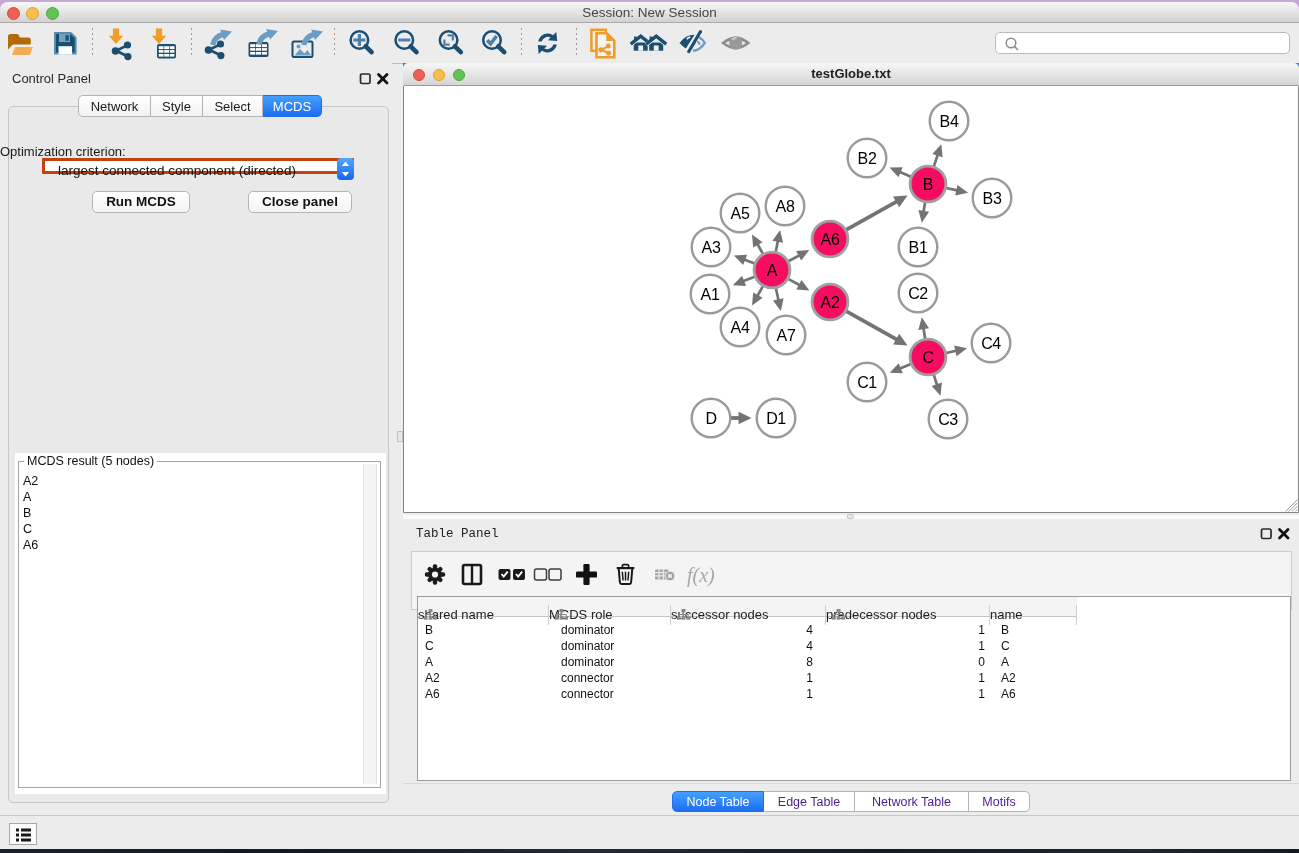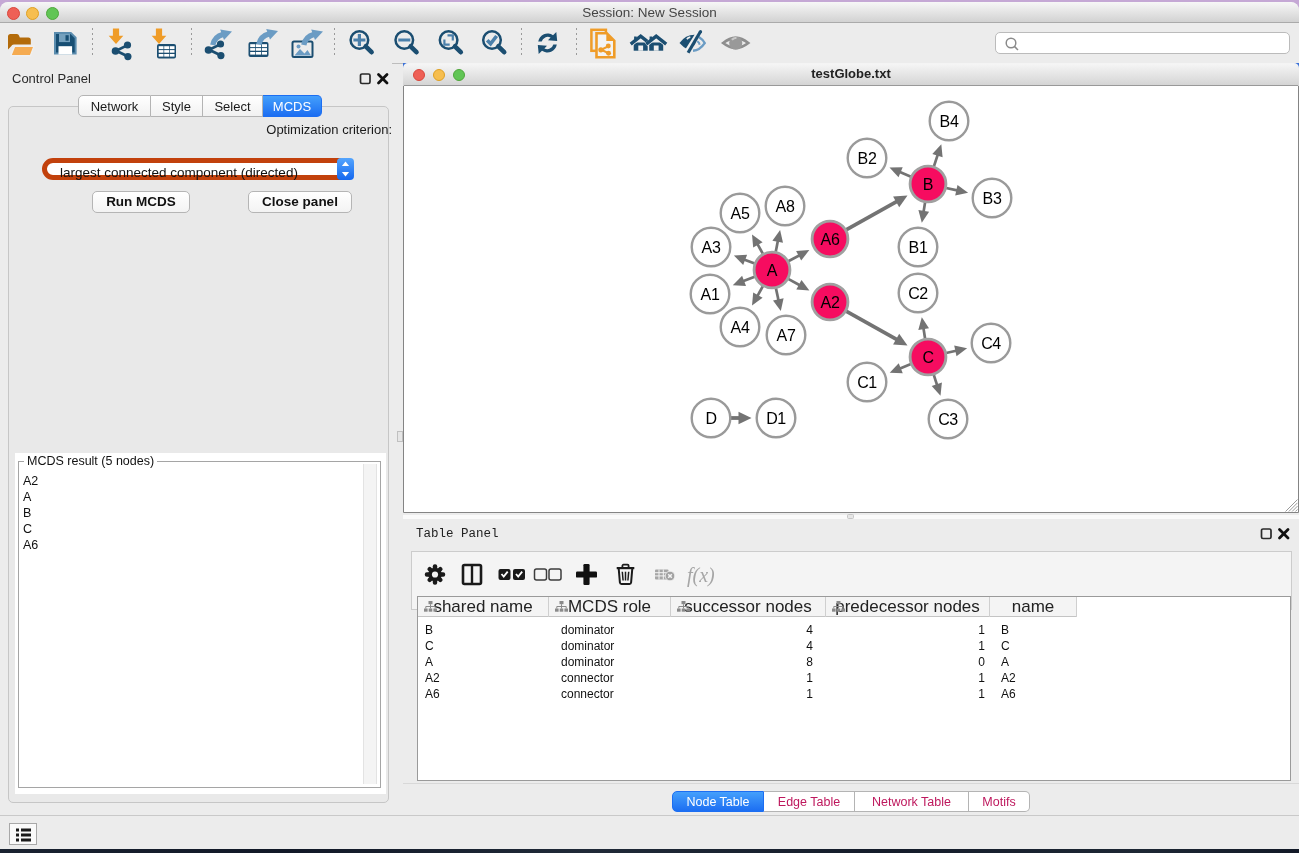--- a/index.html
+++ b/index.html
@@ -23,22 +23,22 @@
 
 #cpanel { left:0; top:61px; width:392px; height:752px; background:#ececec; }
 #cp-title { left:12px; top:8px; font-size:13px; color:#2a2a2a; }
 #cp-box { left:8px; top:43px; width:381px; height:697px; background:#e9e9e9; border:1px solid #c6c6c6; border-radius:5px; }
 .tabs { position:absolute; display:flex; }
 .tab { height:22px; line-height:21px; background:linear-gradient(#ffffff,#f1f1f1); border:1px solid #b4b4b4; border-left:none; font-size:13px; color:#1a1a1a; text-align:center; }
 .tab.first { border-left:1px solid #b4b4b4; border-radius:5px 0 0 5px; }
 .tab.last { border-radius:0 5px 5px 0; }
 .tab.sel { background:linear-gradient(#44a0fc,#1c6ef2); color:#fff; border-color:#1c6ef2; }
 #cp-tabs { left:78px; top:32px; }
-#opt-label { left:0; top:59px; width:392px; text-align:right; font-size:13px; color:#1a1a1a; }
-#dropdown { left:42px; top:95px; width:312px; height:22px; background:#fff; border:5px solid #c2410c; border-radius:11px; font-size:13.5px; color:#111; line-height:20px; padding-left:13px; }
+#opt-label { left:0; top:81px; width:392px; text-align:left; font-size:13px; color:#1a1a1a; }
+#dropdown { left:42px; top:95px; width:312px; height:16px; background:#fff; border:3px solid #c2410c; border-radius:1px; font-size:13.5px; color:#111; line-height:20px; padding-left:13px; }
 #dd-cap { left:337px; top:95px; width:17px; height:22px; background:linear-gradient(#55a5fd,#1467ef); border-radius:4px; }
 .btn { position:absolute; height:22px; background:linear-gradient(#ffffff,#f3f3f3); border:1px solid #b5b5b5; border-radius:5px; font-size:13.5px; color:#111; text-align:center; line-height:20px;font-weight:bold; }
 #btn-run { left:92px; top:128px; width:98px; }
 #btn-close { left:201px; top:128px; width:104px;margin-left:47px; }
 #white-sub { left:15px; top:390px; width:371px; height:341px; background:#fff; }
 #fieldset { position:absolute; left:3px; top:8px; width:363px; height:327px; border:1px solid #a5a5a5; }
 #fs-legend { position:absolute; left:5px; top:-8px; background:#fff; font-size:12.5px; color:#111; padding:0 3px; }
 #fs-scroll { position:absolute; right:3px; top:2px; width:14px; height:320px; background:#f4f4f4; border-left:1px solid #e3e3e3; border-right:1px solid #e3e3e3; }
 .fs-item { position:absolute; left:4px; font-size:12.5px; color:#111; }
 
@@ -53,27 +53,27 @@
 #net-titlebar .g { left:49px; background:#61c555; border:1px solid #4fa73c; }
 #net-title { width:100%; text-align:center; top:2px; font-size:13px; font-weight:600; color:#222; }
 #graph { left:0; top:23px; }
 
 #tpanel { left:403px; top:522px; width:896px; height:291px; background:#ececec; }
 #tp-title { left:13px; top:3px; font-size:12.5px; color:#222;font-family:Liberation Mono, monospace; }
 #tp-toolbar { left:8px; top:27px; width:881px; height:59px; background:#f4f4f4; border:1px solid #cccccc; }
 #tp-table { left:14px; top:72px; width:874px; height:185px; background:#fff; border:1px solid #9a9a9a; }
 #tp-bottomline { left:0; top:259px; width:896px; height:1px; background:#d8d8d8; }
 #tp-tabs { left:269px; top:267px; }
-.tab2 { height:21px; line-height:20px; background:#fff; border:1px solid #b4b4b4; border-left:none; font-size:12.5px; color:#be185d; text-align:center; }
+.tab2 { height:21px; line-height:20px; background:#fff; border:1px solid #b4b4b4; border-left:none; font-size:12.5px; color:#4c1d95; text-align:center; }
 .tab2.first { border-left:1px solid #b4b4b4; border-radius:5px 0 0 5px; }
 .tab2.last { border-radius:0 5px 5px 0; }
 .tab2.sel { background:linear-gradient(#44a0fc,#1c6ef2); color:#fff; border-color:#1c6ef2; }
 
 #thead { left:0; top:0; width:659px; height:20px; background:#f4f4f4; border-bottom:1px solid #c4c4c4; }
-.hcell { position:absolute; top:0; height:20px; border-right:1px solid #cfcfcf; font-size:17px; color:#222; text-align:center; line-height:19px; }
+.hcell { position:absolute; top:8px; height:20px; border-right:1px solid #cfcfcf; font-size:13px; color:#222; text-align:left; line-height:19px; }
 .trow { position:absolute; font-size:12px; color:#111; height:16px; line-height:16px; }
 
 #statusbar { left:0; top:813px; width:1299px; height:32px; background:#ececec; border-top:1px solid #c9c9c9; }
 #list-btn { left:9px; top:7px; width:28px; height:22px; background:#fafafa; border:1px solid #a8a8a8; }
 #mem-btn { left:1214px; top:7px; width:75px; height:23px; background:#f7f7f7; border:1px solid #9f9f9f; font-size:12px; color:#111;margin-top:47px; }
 #mem-btn .dot { position:absolute; left:7px; top:5px; width:12.5px; height:12.5px; border-radius:50%; background:#189b1f; }
 #mem-btn .mtxt { position:absolute; left:24px; top:4px; }
 </style>
 </head>
 <body>

